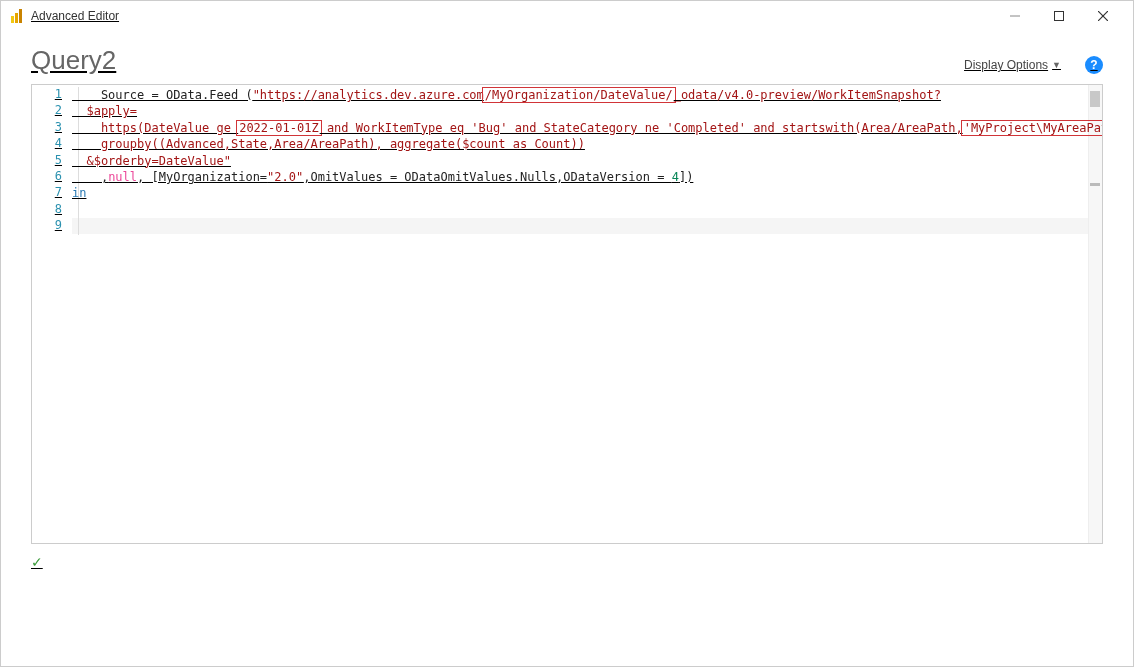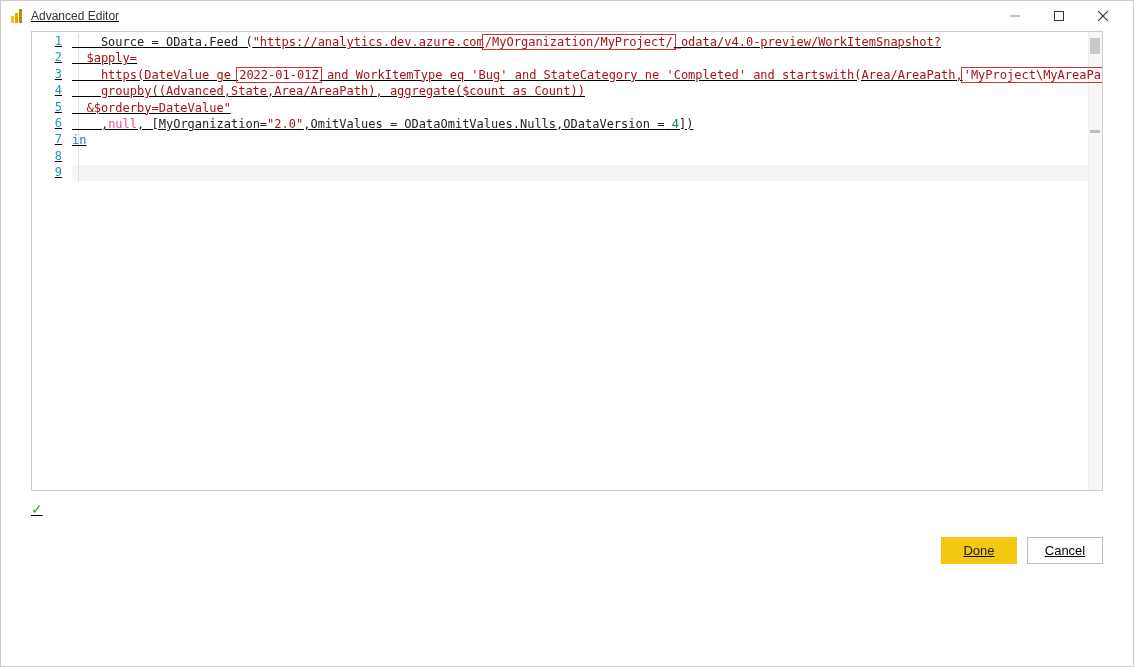--- a/index.html
+++ b/index.html
@@ -67,54 +67,59 @@
         </svg>
     </span>
     <span class="win-btn">
       <svg width="10" height="10">
           <line x1="0" y1="0" x2="10" y2="10" stroke="#333" stroke-width="1.2"></line>
           <line x1="10" y1="0" x2="0" y2="10" stroke="#333" stroke-width="1.2"></line>
         </svg>
     </span>
   </div>
 
+  <div class="header-row">
+    <div class="query-title">Query2</div>
+    <div class="header-spacer"></div>
+    <div class="display-options">
+      <span>Display Options</span>
+      <span class="caret">▼</span>
+    </div>
+    <div class="help-icon">?</div>
+  </div>
 
   <div class="editor-wrap">
     <div class="gutter">
       <div>1</div>
       <div>2</div>
       <div>3</div>
       <div>4</div>
       <div>5</div>
       <div>6</div>
       <div>7</div>
       <div>8</div>
       <div>9</div>
     </div>
     <div class="code-area">
       <div class="current-line" style="top:133px;"></div>
       <div class="indent-guide ig1"></div>
       <div class="code-content">
-      <div class="code-line"><span class="plain">    Source = OData.Feed (</span><span class="str">"https://analytics.dev.azure.com</span><span class="hl str">/MyOrganization/MyProject/</span><span class="str">_odata/v4.0-preview/WorkItemSnapshot?</span></div>
+      <div class="code-line"><span class="plain">    Source = OData.Feed (</span><span class="str">"https://analytics.dev.azure.com</span><span class="hl str">/MyOrganization/DateValue/</span><span class="str">_odata/v4.0-preview/WorkItemSnapshot?</span></div>
       <div class="code-line"><span class="str">  $apply=</span></div>
       <div class="code-line"><span class="str">    https(DateValue ge </span><span class="hl str">2022-01-01Z</span><span class="str"> and WorkItemType eq 'Bug' and StateCategory ne 'Completed' and startswith(Area/AreaPath,</span><span class="hl str">'MyProject\MyAreaPath'))/</span></div>
       <div class="code-line"><span class="str">    groupby((Advanced,State,Area/AreaPath), aggregate($count as Count))</span></div>
       <div class="code-line"><span class="str">  &amp;$orderby=DateValue"</span></div>
       <div class="code-line"><span class="plain">    ,</span><span class="nul">null</span><span class="plain">, [MyOrganization=</span><span class="str">"2.0"</span><span class="plain">,OmitValues = ODataOmitValues.Nulls,ODataVersion = </span><span class="num">4</span><span class="plain">])</span></div>
       <div class="code-line"><span class="kw">in</span></div>
       </div>
       <div class="scroll-track">
         <div class="scroll-thumb"></div>
         <div class="scroll-mark" style="top:98px;"></div>
       </div>
     </div>
   </div>
 
   <div class="status-row">
     <span class="check">✓</span>
   </div>
 
-  <div class="footer">
-    <button class="btn btn-primary">Done</button>
-    <button class="btn">Cancel</button>
-  </div>
 
 </div>
 
 </body></html>

